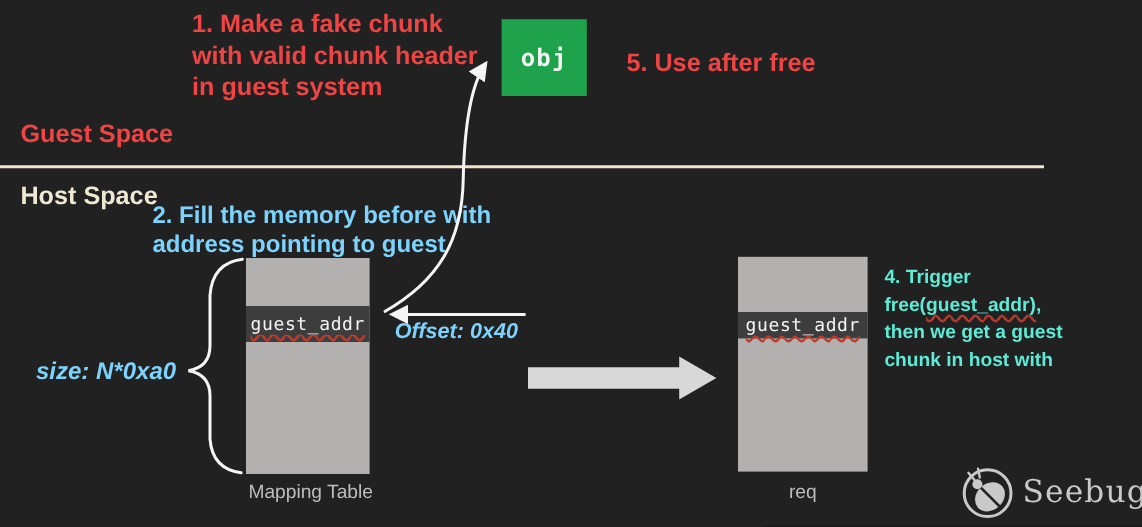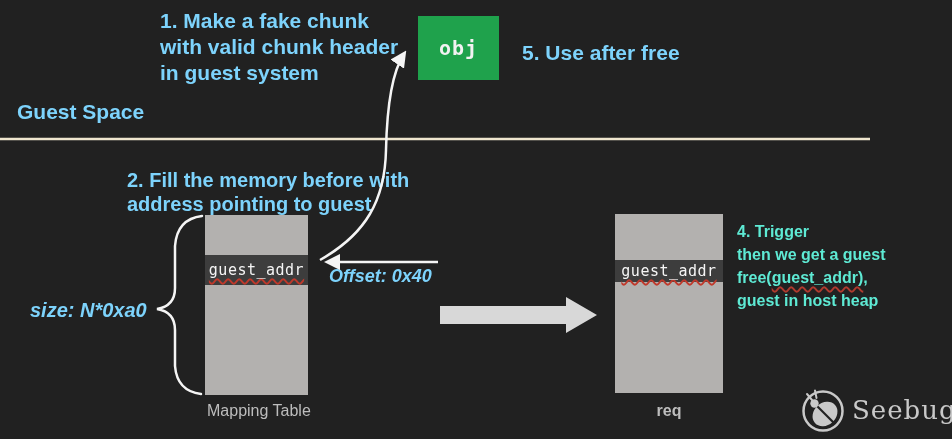--- a/index.html
+++ b/index.html
@@ -2,35 +2,35 @@
 <html><head>
 <meta charset="utf-8">
 <style>
   html,body{margin:0;padding:0;background:#111;}
   .canvas{
     position:relative;width:952px;height:439px;background:#212121;
     overflow:hidden;font-family:"Liberation Sans",sans-serif;
   }
   .abs{position:absolute;}
   .pre{white-space:pre-line;}
-  .green{color:#7dd3fc;}
+  .green{color:#ef4444;}
   .orange{color:#7dd3fc;}
   .cream{color:#efe8d4;}
   .note{font-size:20px;line-height:24px;font-weight:bold;}
   .note1{left:160px;top:8px;font-size:21px;line-height:26px;}
   .space-label{font-size:21px;font-weight:bold;}
   .guest-label{left:17px;top:100px;}
   .host-label{left:17px;top:152px;}
   .note2{left:127px;top:168px;}
   .note3{left:445px;top:253px;}
   .note4{left:737px;top:220px;font-size:16px;line-height:23px;font-weight:bold;color:#5eead4;}
   .note5{left:522px;top:41px;font-size:21px;text-align:center;}
   .attacker{left:509px;top:86px;font-size:20px;}
   .obj-box{
-    left:418px;top:16px;width:81px;height:64px;background:#1fa24c;
+    left:418px;top:16px;width:71px;height:64px;background:#1fa24c;
     display:flex;align-items:center;justify-content:center;
   }
   .obj-box span{
     font-family:"DejaVu Sans Mono",monospace;font-weight:bold;
     font-size:20px;color:#f2f2f2;letter-spacing:1px;
   }
   .mem-block{background:#b3b1af;}
   .block-left{left:205px;top:215px;width:103px;height:180px;}
   .block-right{left:615px;top:214px;width:108px;height:179px;}
   .mem-cell{
@@ -46,21 +46,21 @@
     text-decoration-color:#c0392b;text-decoration-thickness:2px;
     text-underline-offset:3px;
   }
   .wavy-orange{
     text-decoration:underline;text-decoration-style:wavy;
     text-decoration-color:#b03a2e;text-decoration-thickness:2px;
     text-underline-offset:3px;
   }
   .caption{font-size:16px;color:#bdbdbd;}
   .cap-mapping{left:207px;top:402px;}
-  .cap-req{left:615px;top:402px;width:108px;text-align:center;font-weight:bold;}
+  .cap-req{left:615px;top:402px;width:108px;text-align:center;}
   .italic-label{font-style:italic;font-weight:bold;color:#7dd3fc;}
   .offset-label{left:329px;top:266px;font-size:18px;}
   .size-label{left:30px;top:299px;font-size:20px;}
   .overlay{left:0;top:0;pointer-events:none;}
   .logo{left:800px;top:386px;display:flex;align-items:center;gap:6px;}
   .logo-text{
     font-family:"DejaVu Serif","Liberation Serif",serif;
     font-size:26px;color:#c9c9c9;letter-spacing:1px;
   }
 </style>
@@ -75,30 +75,31 @@
 
   <div class="abs guest-label green space-label">Guest Space</div>
 
   <div class="abs obj-box">
     <span>obj</span>
   </div>
 
   <div class="abs note5 green note">5. Use after free</div>
 
 
+  <div class="abs host-label cream space-label">Host Space</div>
 
   <div class="abs note2 orange note pre">2. Fill the memory before with
 address pointing to guest</div>
 
 
   <div class="abs note4">
     <div>4. Trigger</div>
+    <div><span>free(</span><span class="wavy-orange">guest_addr)</span><span>,</span></div>
     <div>then we get a guest</div>
-    <div><span>free(</span><span class="wavy-orange">guest_addr)</span><span>,</span></div>
-    <div>guest in host heap</div>
+    <div>chunk in host with</div>
   </div>
 
   <div class="abs offset-label italic-label">Offset: 0x40</div>
 
   <div class="abs size-label italic-label">size: N*0xa0</div>
 
   <div class="abs mem-block block-left">
     <div class="mem-cell cell-left">
       <span class="mono-addr">guest_addr</span>
     </div>

